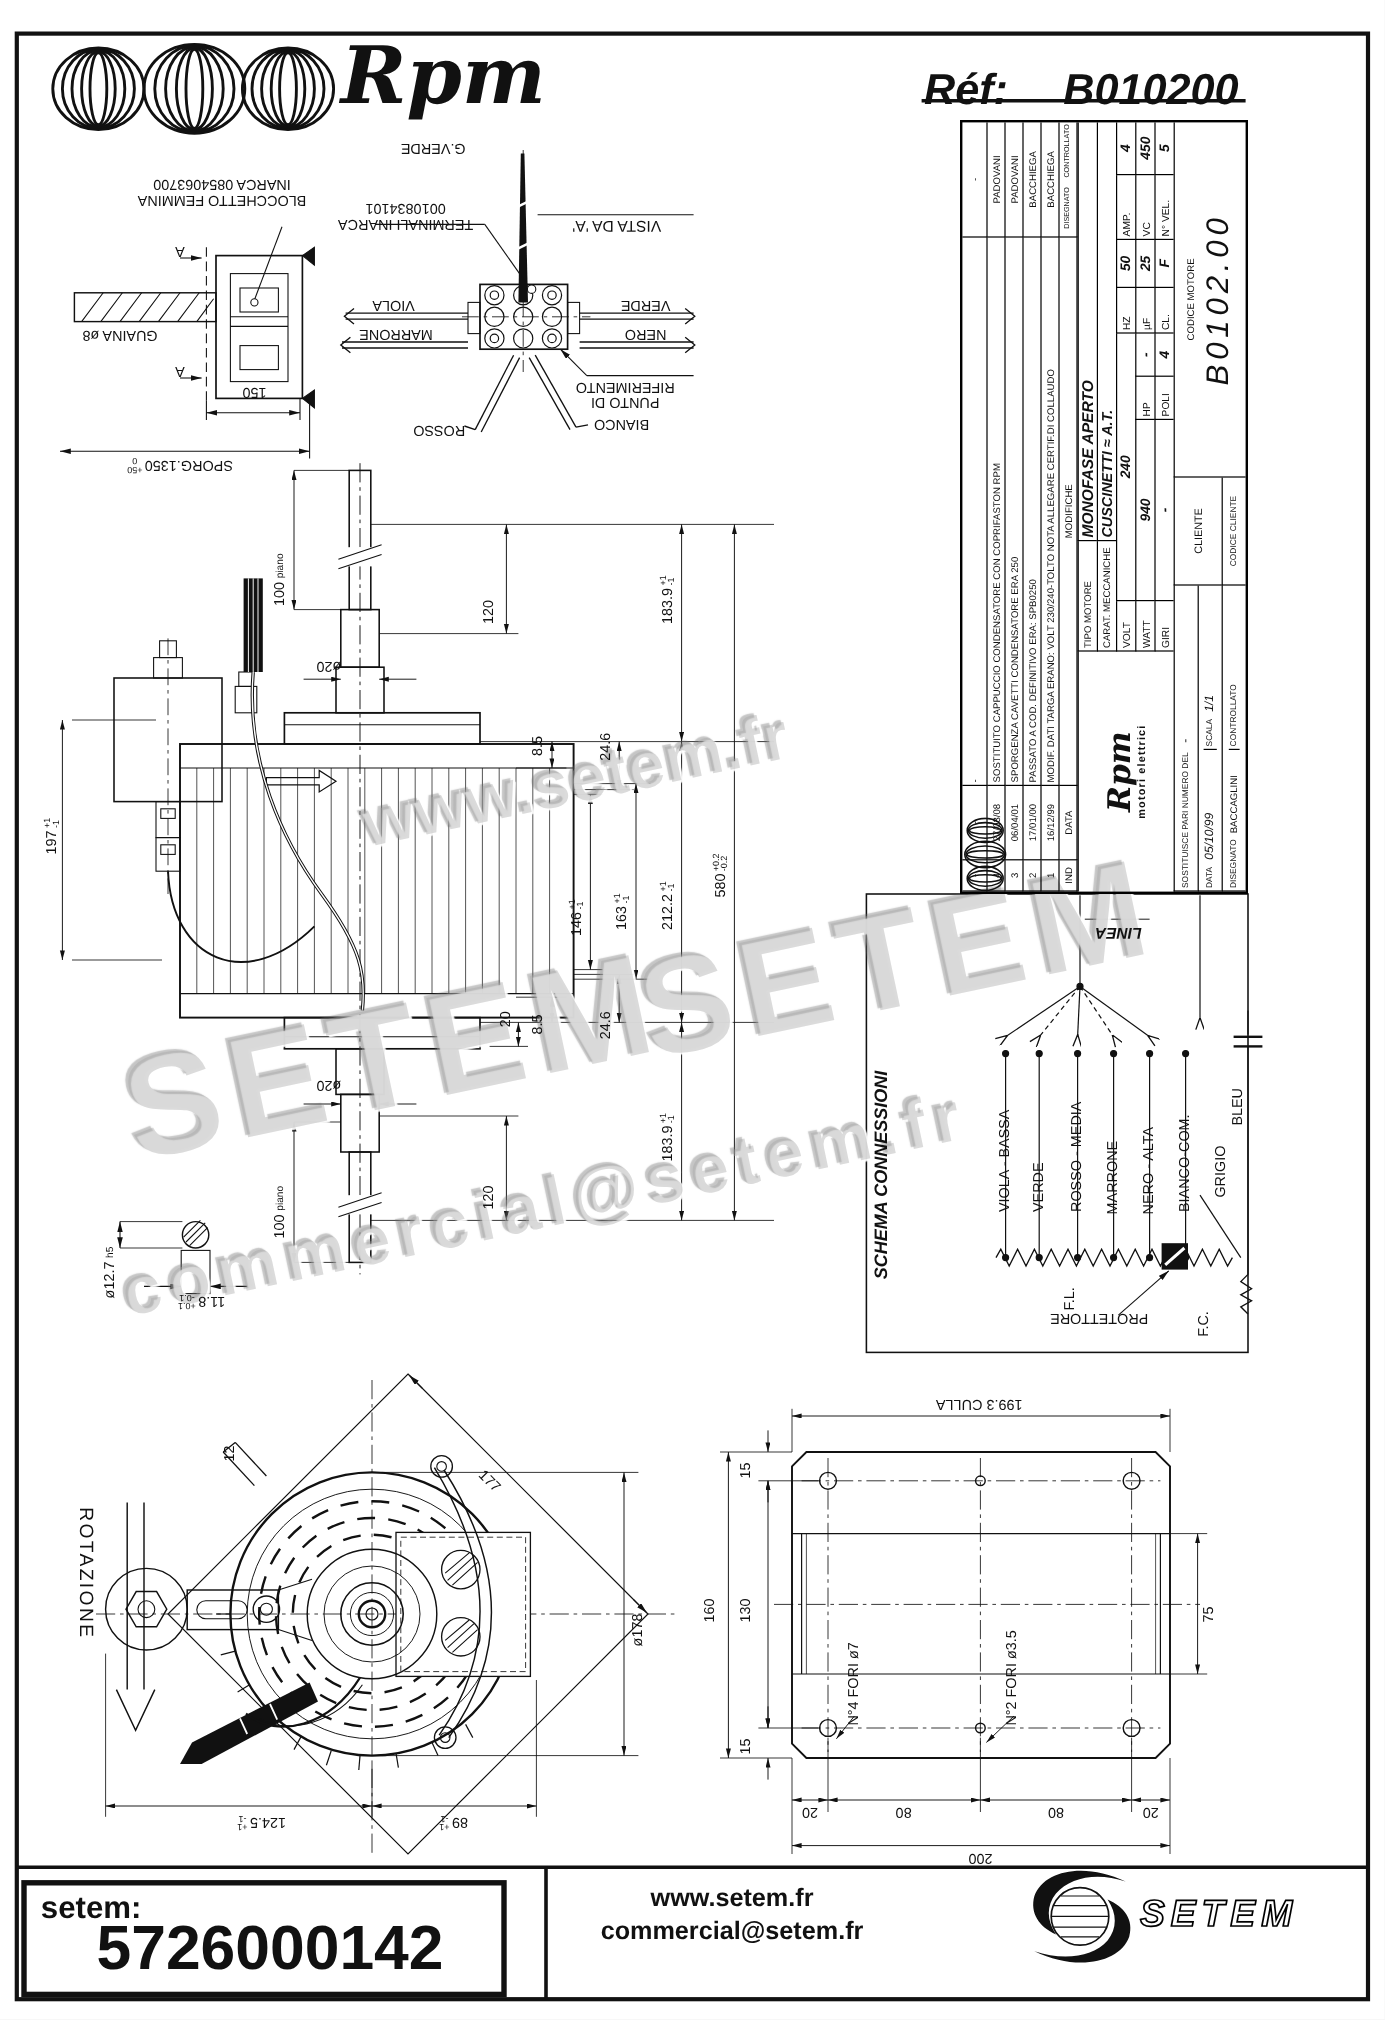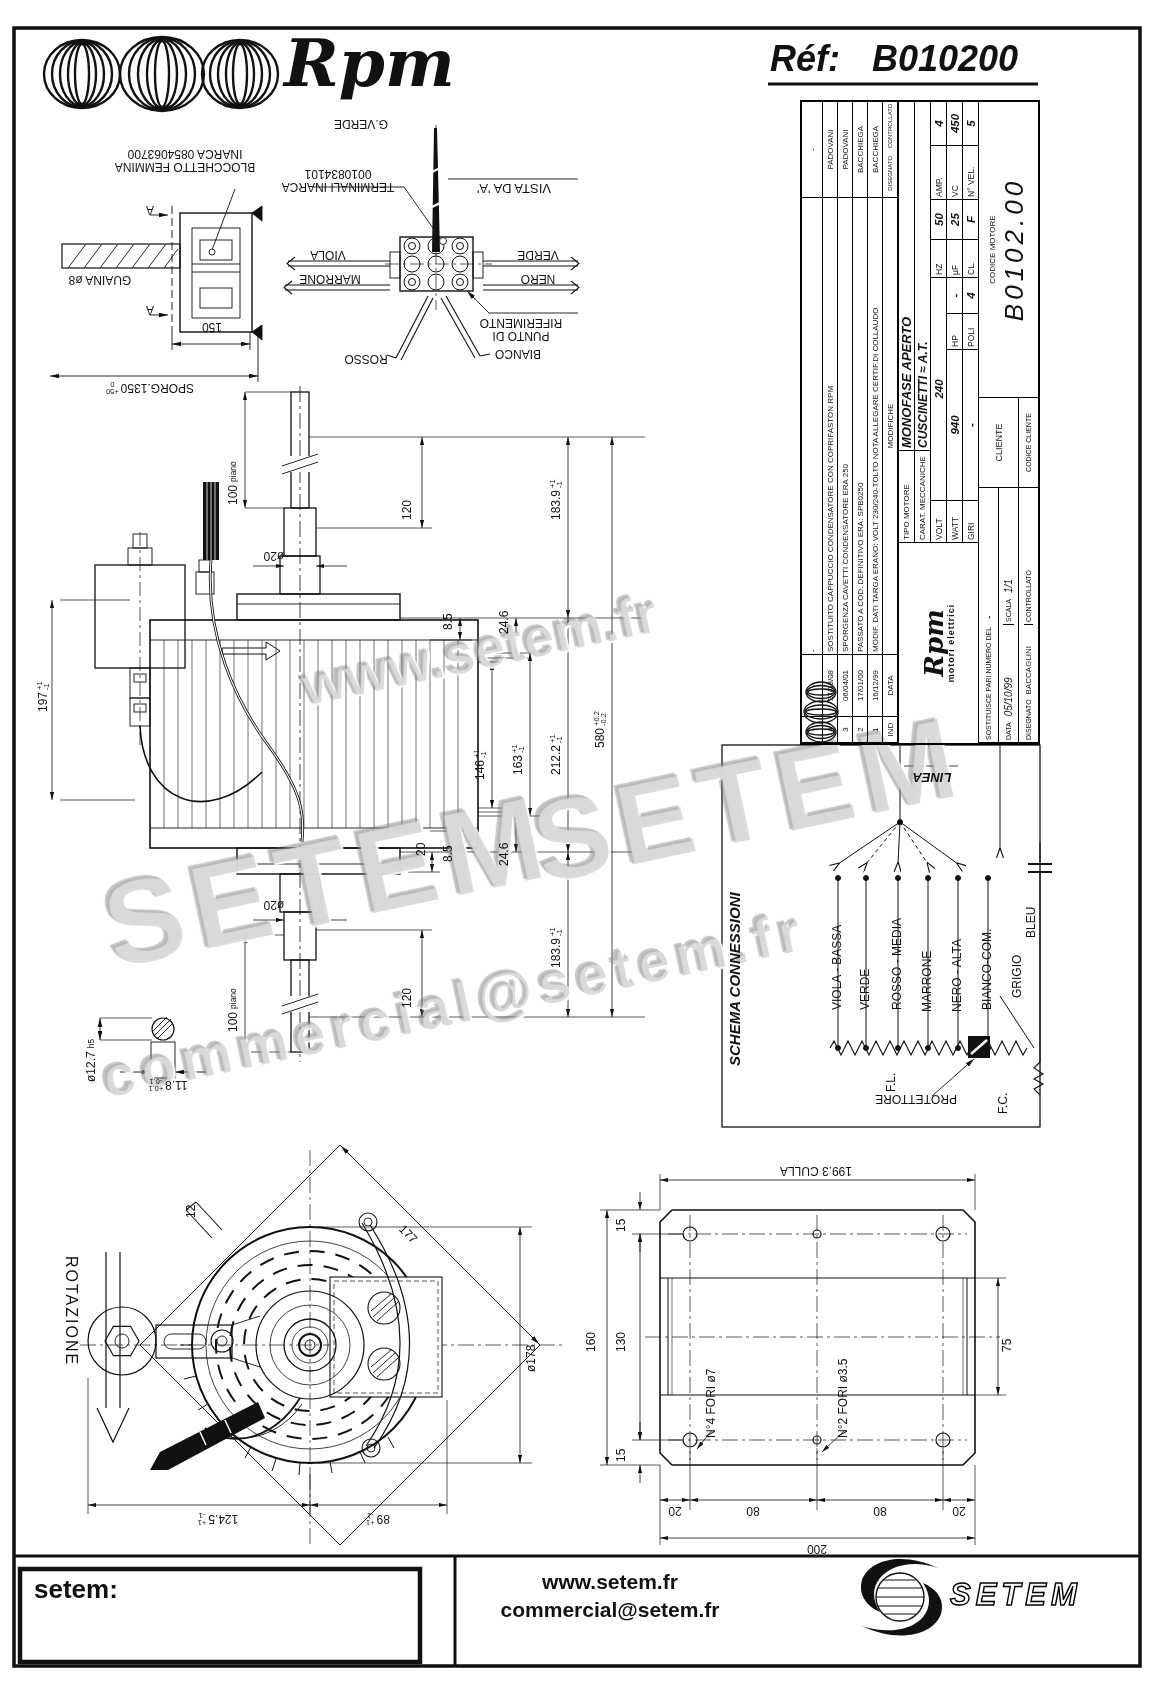--- a/index.html
+++ b/index.html
@@ -463,21 +463,21 @@
   </g>
 </g>
 </svg>
 
 <div class="wm" style="left:295px;top:655px;font-size:56px;transform:rotate(-12deg);">www.setem.fr</div>
 <div class="wm" style="left:90px;top:860px;font-size:120px;letter-spacing:8px;transform:rotate(-12deg);">SETEM</div>
 <div class="wm" style="left:520px;top:780px;font-size:115px;letter-spacing:8px;transform:rotate(-12deg);">SETEM</div>
 <div class="wm" style="left:95px;top:1045px;font-size:58px;letter-spacing:6px;transform:rotate(-12deg);">commercial@setem.fr</div>
 
 <div class="t" style="left:284px;top:24px;font-family:'DejaVu Serif',serif;font-style:italic;font-weight:bold;font-size:66px;">Rpm</div>
-<div class="t" style="left:770px;top:38px;font-style:italic;font-weight:bold;font-size:36px;display:flex;gap:32px;">
+<div class="t" style="left:770px;top:54px;font-style:italic;font-weight:bold;font-size:36px;display:flex;gap:46px;">
   <span>Réf:</span>
   <span>B010200</span>
 </div>
 
 <div class="t r180 lbl2" style="left:76px;top:147px;width:218px;font-size:12px;">
   <span>BLOCCHETTO FEMMINA</span>
   <span>INARCA 0854063700</span>
 </div>
 <div class="t r180" style="left:52px;top:273px;width:96px;font-size:12px;">GUAINA ø8</div>
 <div class="t r180" style="left:140px;top:203px;width:20px;font-size:12px;">A</div>
@@ -796,17 +796,18 @@
         <span>DISEGNATO</span>
         <span style="font-size:8px;">BACCAGLINI</span>
       </span>
       <span style="display:flex;align-items:center;padding:0 2px;">CONTROLLATO</span>
     </div>
     <div class="cell cc" style="grid-column:2;grid-row:3;font-size:7px;">CODICE CLIENTE</div>
   </div>
 </div>
 
 <div class="t foot" style="left:34px;top:1574px;font-weight:bold;font-size:26px;">setem:</div>
+<div class="t foot" style="left:60px;top:1594px;width:330px;text-align:center;font-weight:bold;font-size:52px;">5726000142</div>
 <div class="t foot" style="left:460px;top:1570px;width:300px;text-align:center;font-weight:bold;font-size:21px;">www.setem.fr</div>
 <div class="t foot" style="left:460px;top:1598px;width:300px;text-align:center;font-weight:bold;font-size:21px;">commercial@setem.fr</div>
 <div class="t foot" style="left:950px;top:1577px;font-style:italic;font-weight:bold;font-size:31px;letter-spacing:5px;color:#fff;-webkit-text-stroke:1.4px #000;text-shadow:0 0 1px #000;">SETEM</div>
 
 </div>
 
 </body></html>

